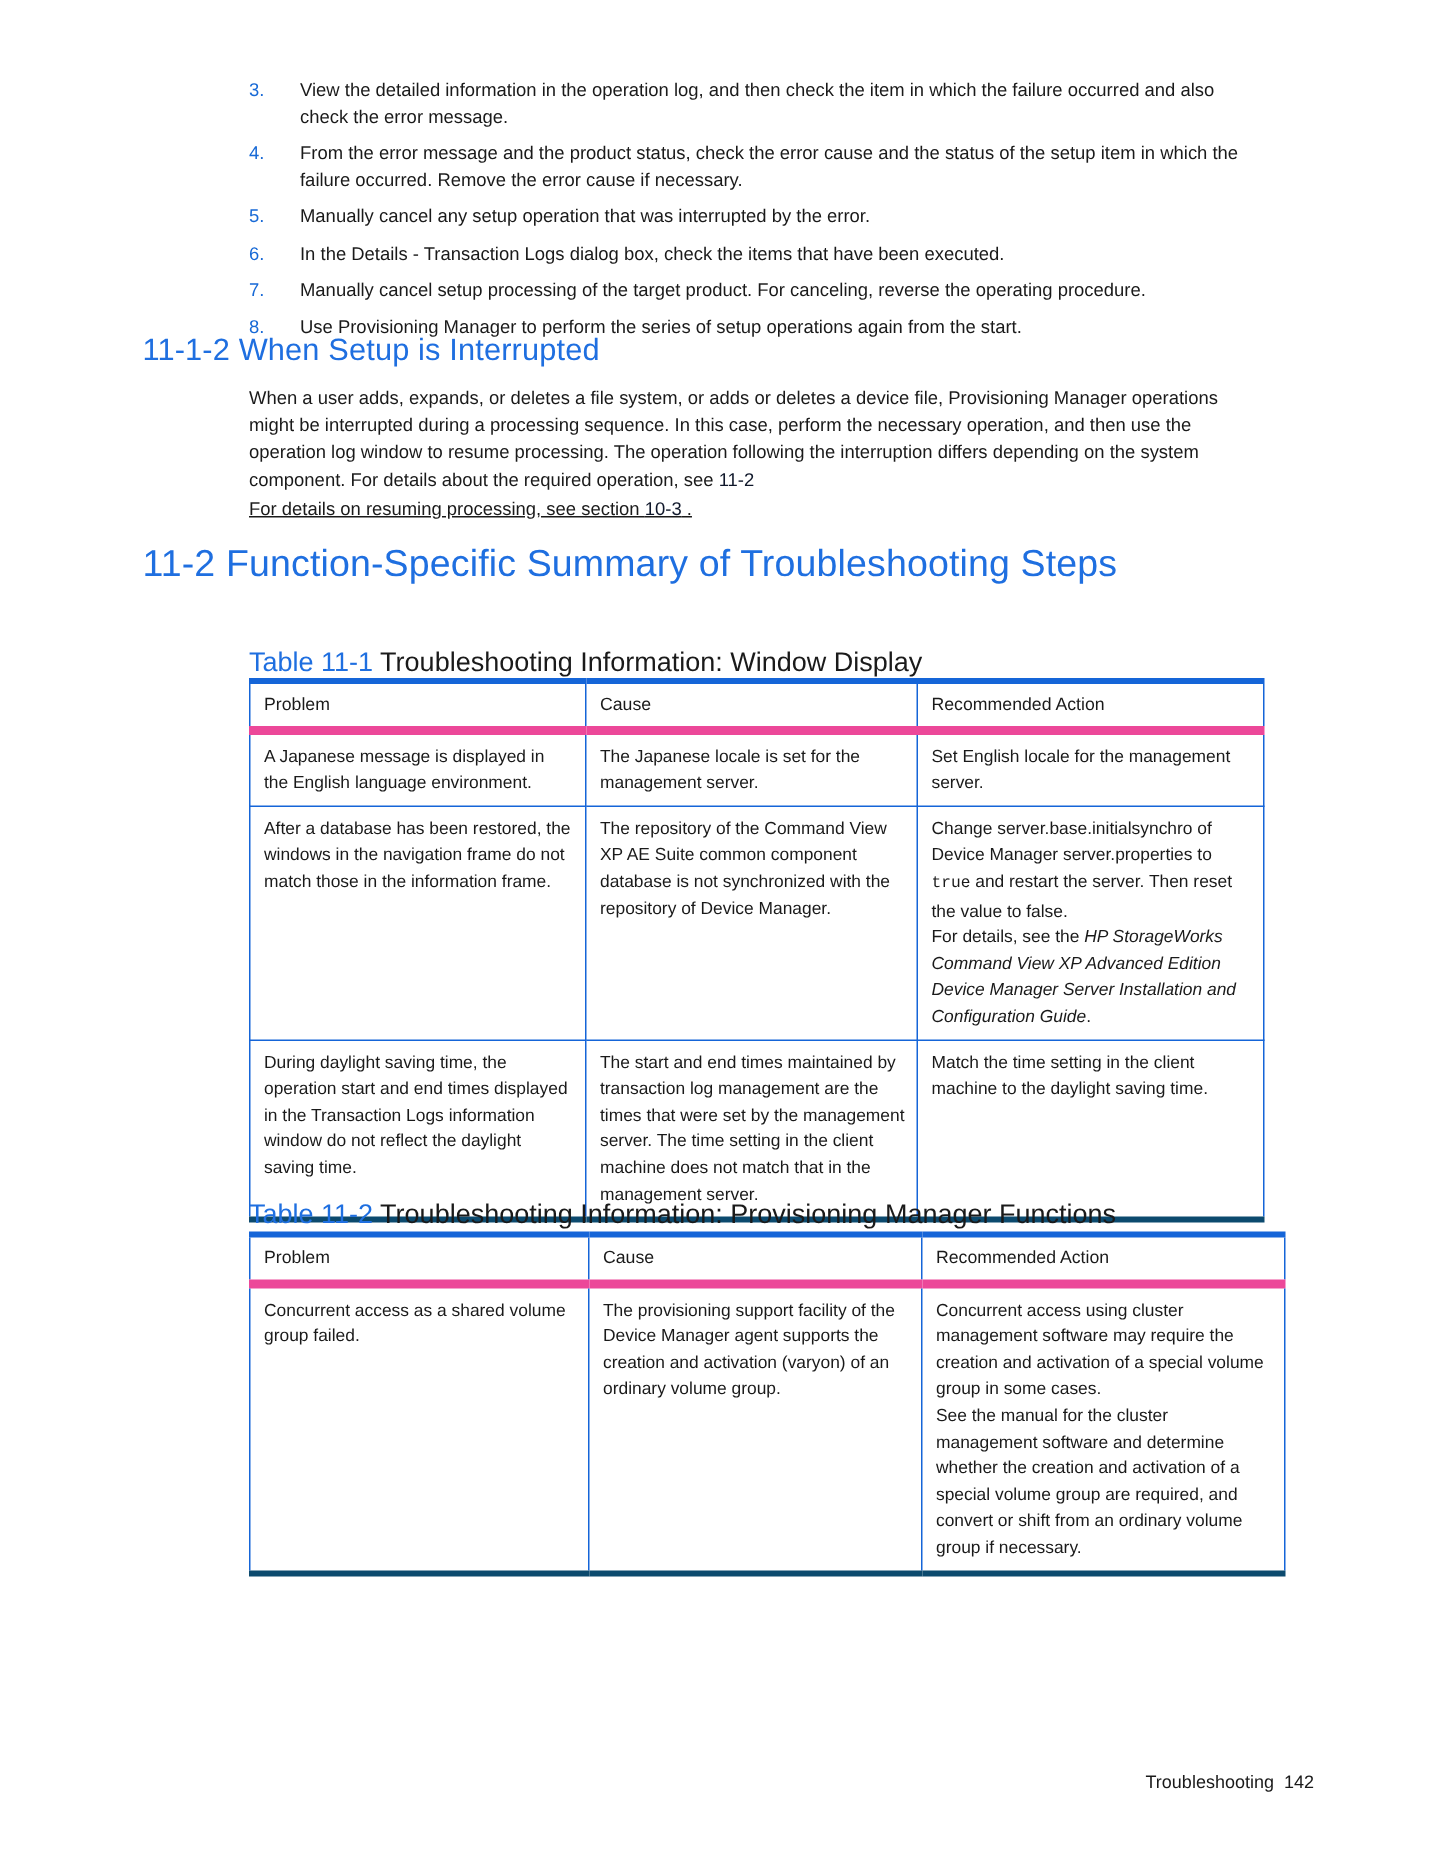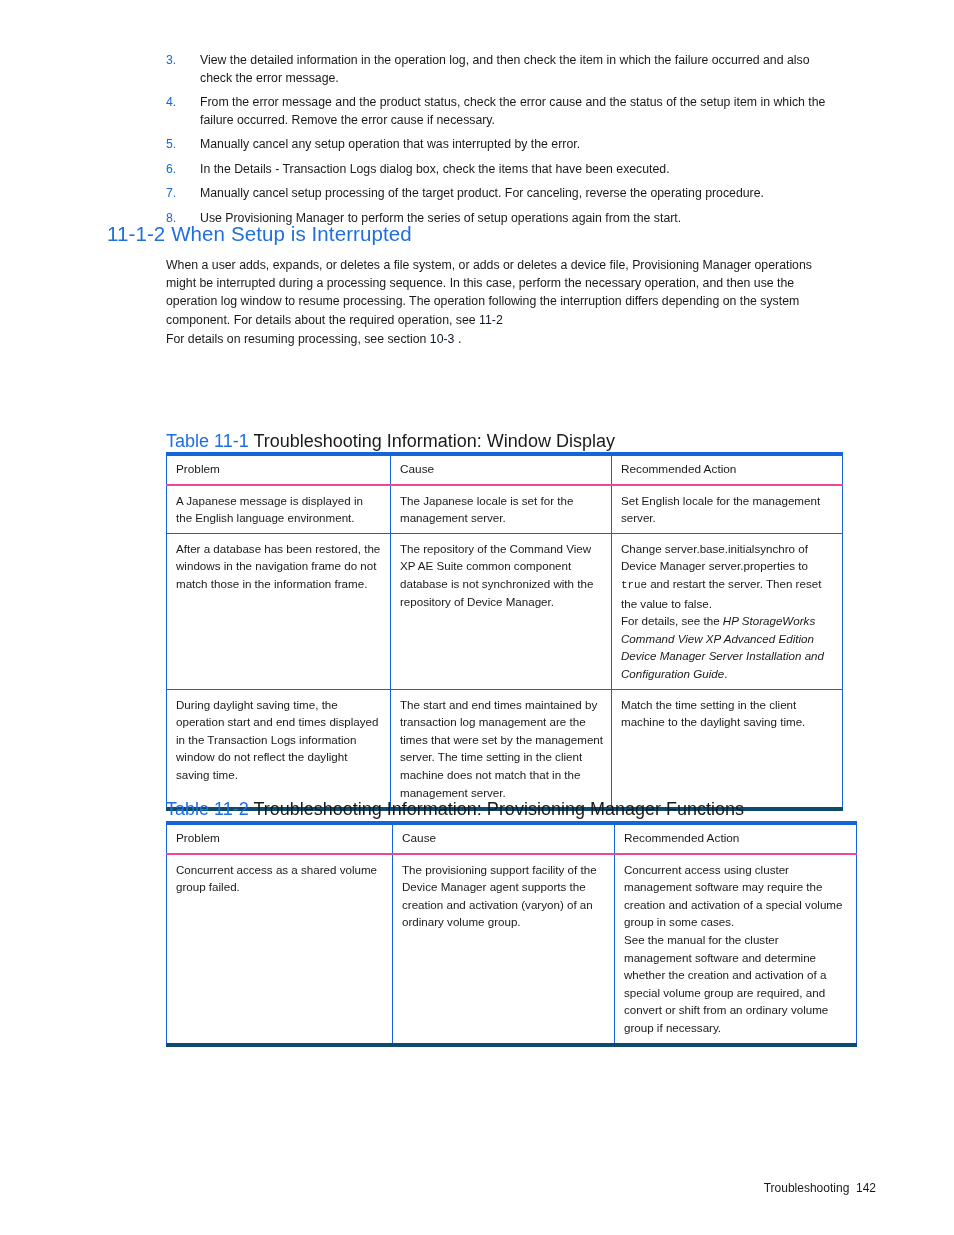--- a/index.html
+++ b/index.html
@@ -108,21 +108,21 @@
     border-bottom: 1.5px solid #1565d8;
     vertical-align: top;
     padding: 6px 8px 6px 9px;
     line-height: 17.6px;
     text-align: left;
     font-weight: normal;
     color: #1a1a1a;
   }
   table.dtable thead th {
     border-top: 4px solid #1565d8;
-    border-bottom: 2px solid #ec4899;
+    border-bottom: 6px solid #ec4899;
     padding-top: 5px;
     padding-bottom: 5px;
     font-size: 11.8px;
   }
   table.dtable tbody tr:last-child td {
     border-bottom: 4px solid #0c4a6e;
   }
   .mono {
     font-family: "Liberation Mono", "DejaVu Sans Mono", monospace;
     font-size: 10.8px;
@@ -164,30 +164,31 @@
     <div class="step">
       <span class="step-num">7.</span>
       <span class="step-text">Manually cancel setup processing of the target product. For canceling, reverse the operating procedure.</span>
     </div>
     <div class="step">
       <span class="step-num">8.</span>
       <span class="step-text">Use Provisioning Manager to perform the series of setup operations again from the start.</span>
     </div>
   </div>
 
-  <h2 class="h-sub" style="top:222px;margin-left:12px;">11-1-2 When Setup is Interrupted</h2>
+  <h2 class="h-sub" style="top:222px;">11-1-2 When Setup is Interrupted</h2>
 
   <div class="para" style="top:256px; width:678px;">
     <span>When a user adds, expands, or deletes a file system, or adds or deletes a device file, Provisioning Manager operations might be interrupted during a processing sequence. In this case, perform the necessary operation, and then use the operation log window to resume processing. The operation following the interruption differs depending on the system component. For details about the required operation, see </span><span class="xref">11-2</span>
   </div>
 
-  <div class="para" style="top:330px; width:678px;">
+  <div class="para" style="top:330px; width:678px;text-decoration:underline;">
     <span>For details on resuming processing, see section </span><span class="xref">10-3</span><span> .</span>
   </div>
 
+  <h1 class="h-main" style="top:362px;">11-2 Function-Specific Summary of Troubleshooting Steps</h1>
 
 
   <div class="tbl-caption" style="top:431px;">
     <span class="cap-label">Table 11-1</span><span> Troubleshooting Information: Window Display</span>
   </div>
 
   <table class="dtable" style="left:166px; top:452px; width:676px;">
     <colgroup>
       <col style="width:224px;">
       <col style="width:221px;">

